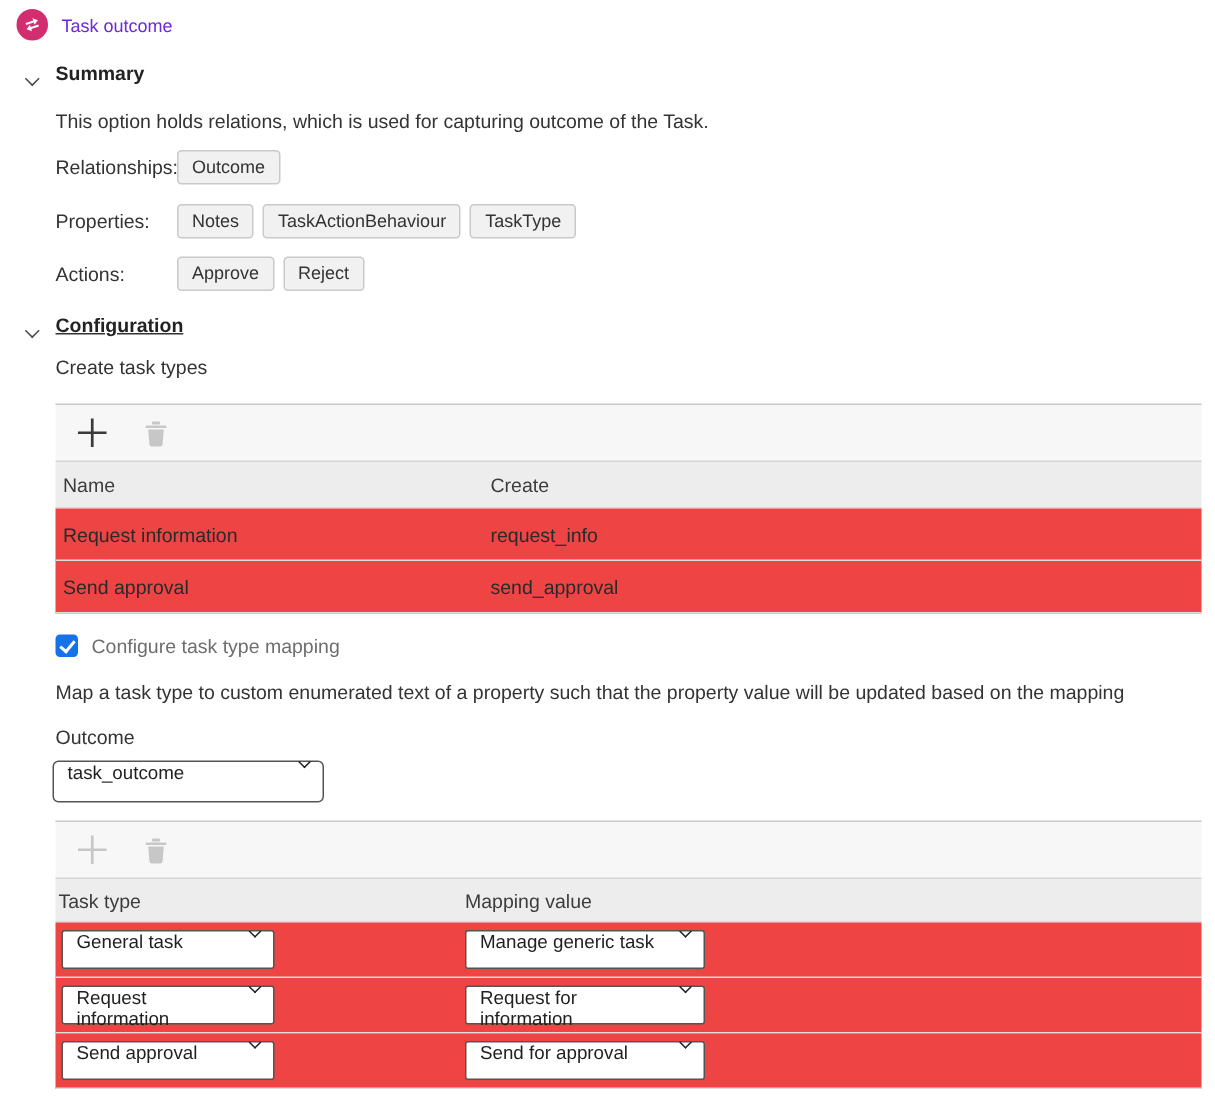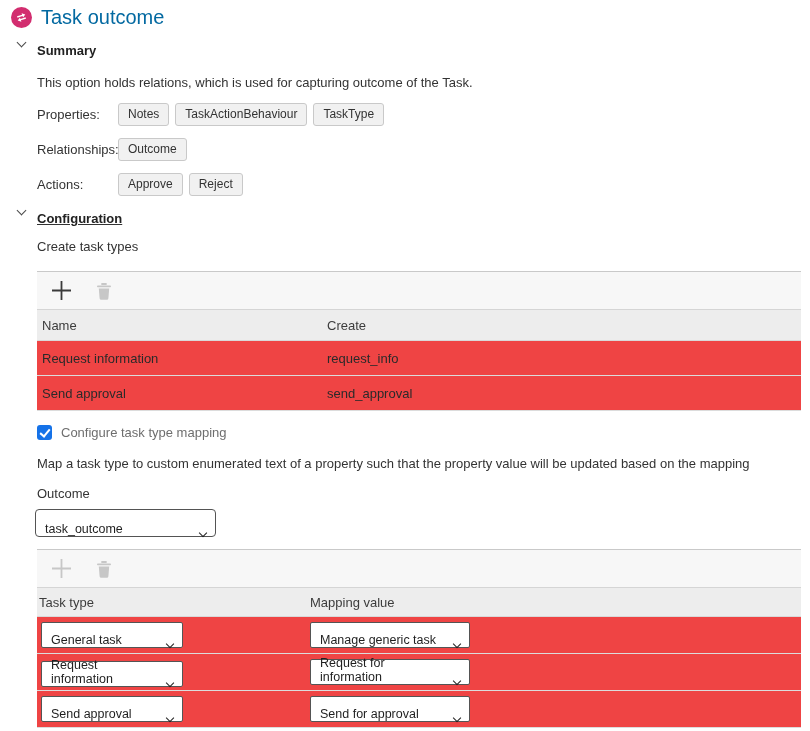--- a/index.html
+++ b/index.html
@@ -10,24 +10,24 @@
     font-size:13px; color:#333;
   }
 
   
   .app-header { display:flex; align-items:center; gap:9px; padding:6px 0 0 11px; }
   .app-icon {
     width:21px; height:21px; border-radius:50%; background:#d22d6f; flex:none;
     display:flex; align-items:center; justify-content:center;
   }
   .app-icon svg { transform:rotate(-18deg); }
-  .app-title { font-size:20px; color:#0369a1; }
-
-  
-  .section-header { display:flex; align-items:flex-start; margin:14px 0 0 18px; }
+  .app-title { font-size:12px; color:#6d28d9; }
+
+  
+  .section-header { display:flex; align-items:flex-end; margin:14px 0 0 18px; }
   .collapse-chev {
     width:7px; height:7px; border-right:1.6px solid #4a4a4a; border-bottom:1.6px solid #4a4a4a;
     transform:rotate(45deg); margin-top:-4px; flex:none; cursor:pointer;
   }
   .section-title { font-weight:bold; font-size:13px; color:#222; margin-left:12px; }
   .section-body { margin-left:37px; }
   .desc { margin-top:17px; color:#333; }
 
   
   .def-row { display:flex; align-items:center; margin-top:12px; min-height:23px; }
@@ -74,21 +74,21 @@
     content:""; position:absolute; left:4.6px; top:1.8px; width:4px; height:8px;
     border:solid #fff; border-width:0 2px 2px 0; transform:rotate(40deg);
   }
   .check-label { color:#6e6e6e; }
 
   .plabel { margin-top:15px; }
 
   
   .select {
     border:1px solid #545454; border-radius:2px; height:26px; background:#fff;
-    display:inline-flex; align-items:flex-end; justify-content:space-between;
+    display:inline-flex; align-items:flex-start; justify-content:space-between;
     padding:0 9px; font-size:12.5px; color:#1f1f1f; cursor:pointer;
   }
   .property-select { width:181px; height:28px; border-radius:4px; margin:8px 0 0 35px; display:flex; }
   .sel1 { width:142px; }
   .sel2 { width:160px; }
   .chev-sm {
     width:6px; height:6px; border-right:1.9px solid #1f1f1f; border-bottom:1.9px solid #1f1f1f;
     transform:rotate(45deg); margin-top:-3px; flex:none; margin-left:8px;
   }
 </style>
@@ -106,37 +106,37 @@
 </div>
 
 <div class="section-header">
   <span class="collapse-chev"></span>
   <span class="section-title">Summary</span>
 </div>
 
 <div class="section-body">
   <div class="desc">This option holds relations, which is used for capturing outcome of the Task.</div>
 
+  <div class="def-row">
+    <span class="def-label">Relationships:</span>
+    <span class="chips">
+      <span class="chip">Outcome</span>
+    </span>
+  </div>
+
   <div class="def-row first">
     <span class="def-label">Properties:</span>
     <span class="chips">
       <span class="chip">Notes</span>
       <span class="chip">TaskActionBehaviour</span>
       <span class="chip">TaskType</span>
     </span>
   </div>
 
   <div class="def-row">
-    <span class="def-label">Relationships:</span>
-    <span class="chips">
-      <span class="chip">Outcome</span>
-    </span>
-  </div>
-
-  <div class="def-row">
     <span class="def-label">Actions:</span>
     <span class="chips">
       <span class="chip">Approve</span>
       <span class="chip">Reject</span>
     </span>
   </div>
 </div>
 
 <div class="section-header" style="margin-top:15px;text-decoration:underline;">
   <span class="collapse-chev"></span>

